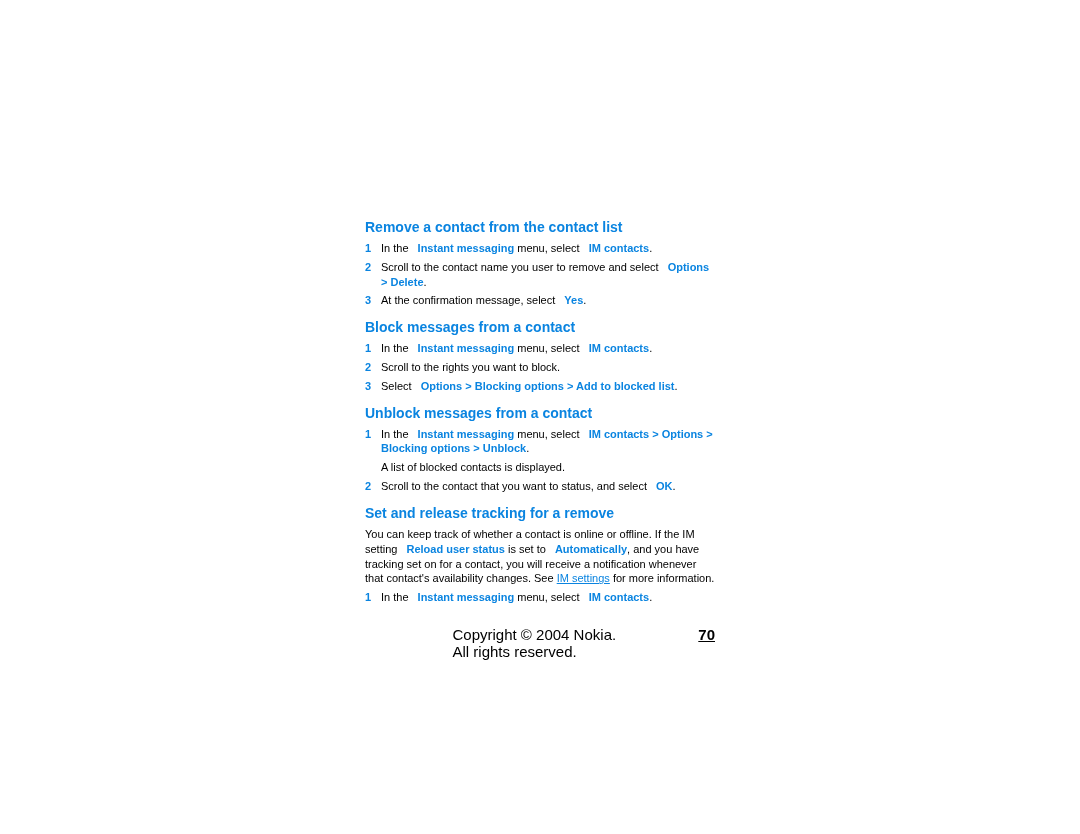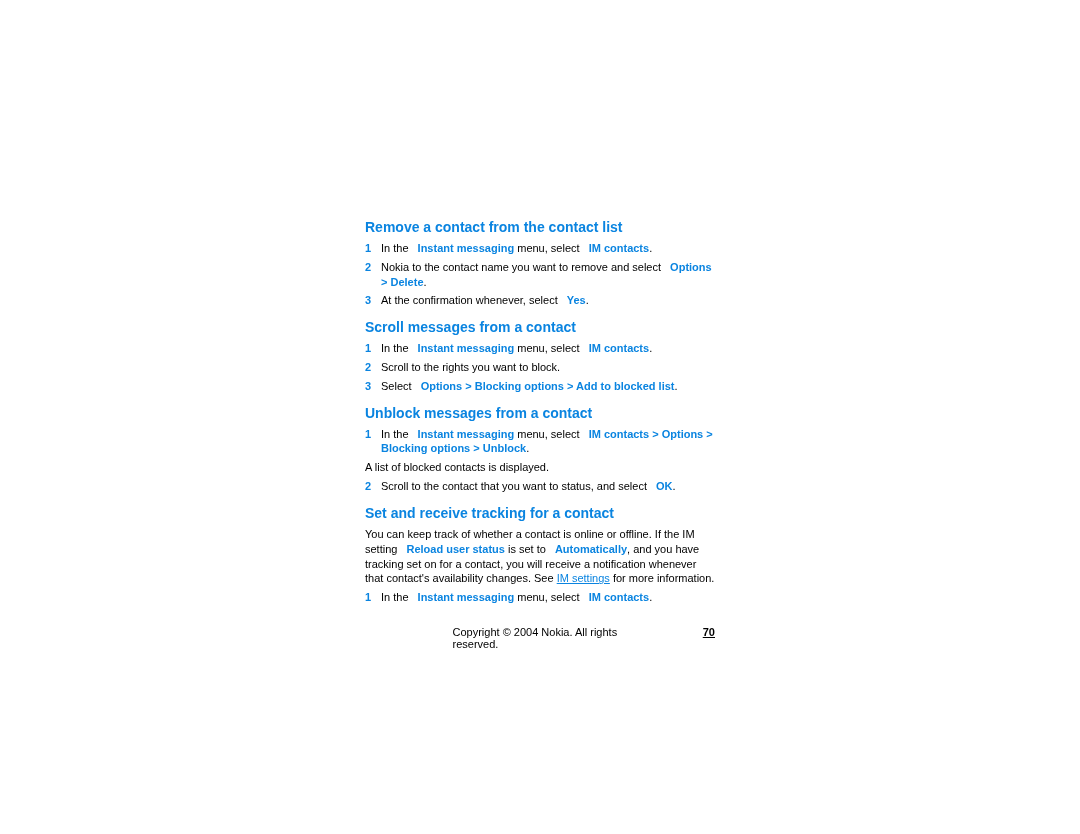--- a/index.html
+++ b/index.html
@@ -49,28 +49,29 @@
     margin-left: 6px;
   }
   .para {
     margin-bottom: 4px;
   }
   .underline-link {
     color: #0a84e0;
     text-decoration: underline;
   }
   .note {
+    margin-left: 16px;
     margin-bottom: 4px;
   }
   .footer {
     position: absolute;
     left: 365px;
     top: 626px;
     width: 350px;
-    font-size: 11px;
+    font-size: 15px;
     color: #000;
     display: flex;
     justify-content: space-between;
     align-items: baseline;
   }
   .footer-center {
     position: absolute;
     left: 50%;
     transform: translateX(-50%);
   }
@@ -85,28 +86,28 @@
 
 <div class="page">
 
   <div class="heading first">Remove a contact from the contact list</div>
   <div class="step">
     <div class="step-num">1</div>
     <div class="step-text"><span>In the </span><span class="bold-link">Instant messaging</span><span> menu, select </span><span class="bold-link">IM contacts</span><span>.</span></div>
   </div>
   <div class="step">
     <div class="step-num">2</div>
-    <div class="step-text"><span>Nokia to the contact name you want to remove and select </span><span class="bold-link">Options &gt; Delete</span><span>.</span></div>
+    <div class="step-text"><span>Scroll to the contact name you user to remove and select </span><span class="bold-link">Options &gt; Delete</span><span>.</span></div>
   </div>
   <div class="step">
     <div class="step-num">3</div>
-    <div class="step-text"><span>At the confirmation whenever, select </span><span class="bold-link">Yes</span><span>.</span></div>
+    <div class="step-text"><span>At the confirmation message, select </span><span class="bold-link">Yes</span><span>.</span></div>
   </div>
 
-  <div class="heading">Scroll messages from a contact</div>
+  <div class="heading">Block messages from a contact</div>
   <div class="step">
     <div class="step-num">1</div>
     <div class="step-text"><span>In the </span><span class="bold-link">Instant messaging</span><span> menu, select </span><span class="bold-link">IM contacts</span><span>.</span></div>
   </div>
   <div class="step">
     <div class="step-num">2</div>
     <div class="step-text">Scroll to the rights you want to block.</div>
   </div>
   <div class="step">
     <div class="step-num">3</div>
@@ -117,21 +118,21 @@
   <div class="step">
     <div class="step-num">1</div>
     <div class="step-text"><span>In the </span><span class="bold-link">Instant messaging</span><span> menu, select </span><span class="bold-link">IM contacts &gt; Options &gt; Blocking options &gt; Unblock</span><span>.</span></div>
   </div>
   <div class="note">A list of blocked contacts is displayed.</div>
   <div class="step">
     <div class="step-num">2</div>
     <div class="step-text"><span>Scroll to the contact that you want to status, and select </span><span class="bold-link">OK</span><span>.</span></div>
   </div>
 
-  <div class="heading">Set and receive tracking for a contact</div>
+  <div class="heading">Set and release tracking for a remove</div>
   <div class="para"><span>You can keep track of whether a contact is online or offline. If the IM setting </span><span class="bold-link">Reload user status</span><span> is set to </span><span class="bold-link">Automatically</span><span>, and you have tracking set on for a contact, you will receive a notification whenever that contact's availability changes. See </span><span class="underline-link">IM settings</span><span> for more information.</span></div>
   <div class="step">
     <div class="step-num">1</div>
     <div class="step-text"><span>In the </span><span class="bold-link">Instant messaging</span><span> menu, select </span><span class="bold-link">IM contacts</span><span>.</span></div>
   </div>
 
 </div>
 
 <div class="footer">
   <span class="footer-center">Copyright © 2004 Nokia. All rights reserved.</span>

